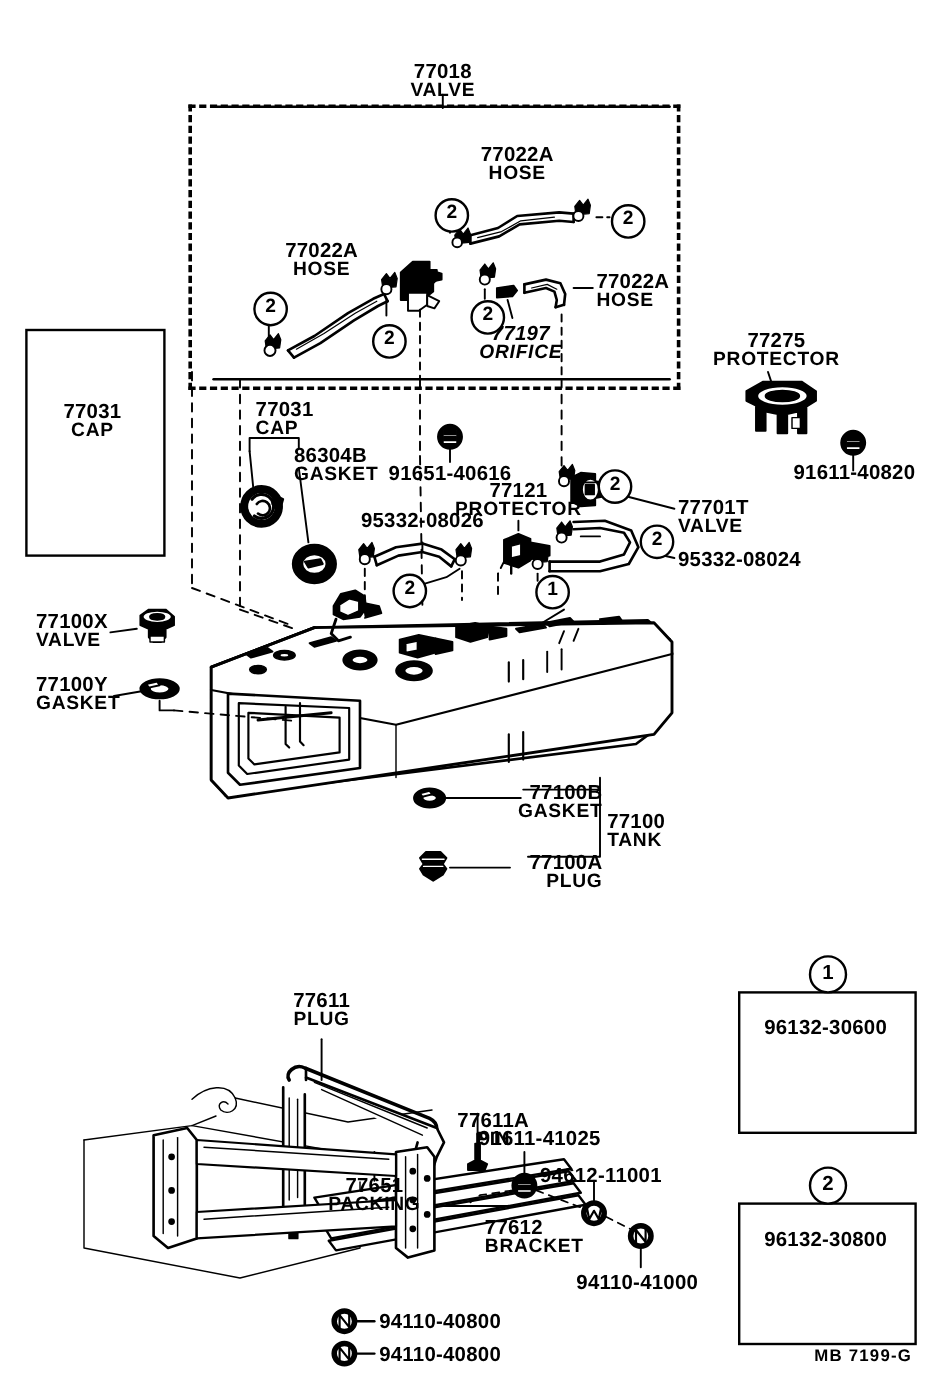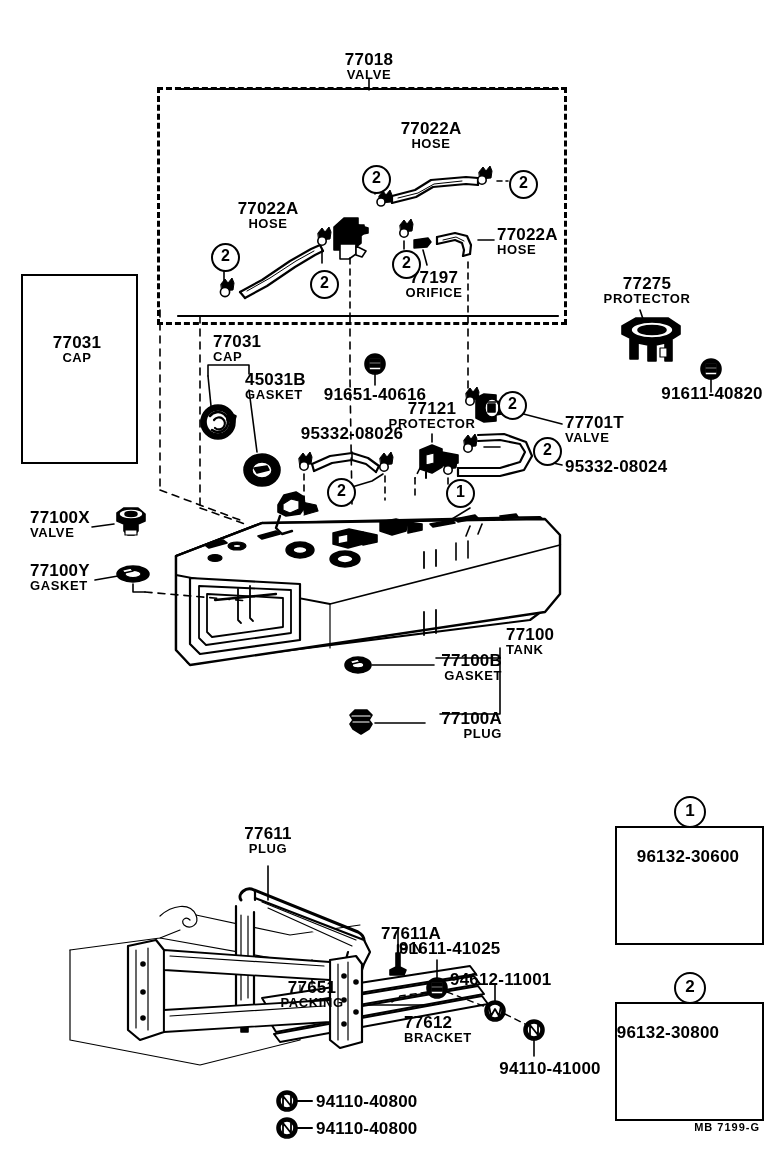--- a/index.html
+++ b/index.html
@@ -2,26 +2,26 @@
 <html><head>
 <meta charset="utf-8">
 <style>
   html,body{margin:0;padding:0;background:#ffffff;}
   body{width:776px;height:1152px;position:relative;overflow:hidden;
        font-family:"Liberation Sans",sans-serif;color:#000;}
   #sheet{position:absolute;left:0;top:0;width:776px;height:1152px;}
   svg{position:absolute;left:0;top:0;}
   .lbl{position:absolute;white-space:nowrap;line-height:1;}
   .pn{font-size:17px;font-weight:bold;letter-spacing:0.2px;}
-  .pd{font-size:13px;font-weight:bold;letter-spacing:0.6px;}
+  .pd{font-size:16px;font-weight:bold;letter-spacing:0.6px;}
   .ctr{text-align:center;transform:translateX(-50%);}
   .lft{text-align:left;}
   .rgt{text-align:right;transform:translateX(-100%);}
   .keytitle{font-size:15px;font-weight:bold;text-align:center;line-height:1.25;}
-  .mb{font-size:11px;font-weight:bold;letter-spacing:1px;}
+  .mb{font-size:14px;font-weight:bold;letter-spacing:1px;}
   .cnum{position:absolute;border:2px solid #000;border-radius:50%;
         background:#fff;text-align:center;font-weight:bold;}
   .cnum.big{width:28px;height:28px;line-height:25px;font-size:17px;}
   .cnum.med{width:25px;height:25px;line-height:22px;font-size:16px;}
   .boxfr{position:absolute;border:2px solid #000;background:#fff;}
   .dbox{position:absolute;border:3px dashed #000;}
 </style>
 </head>
 <body>
 
@@ -454,21 +454,21 @@
   <div>Key</div>
 </div>
 <div class="boxfr" style="left:21px;top:274px;width:113px;height:186px;"></div>
 
 <div class="boxfr" style="left:615px;top:826px;width:145px;height:115px;"></div>
 <div class="cnum big" style="left:674px;top:796px;">1</div>
 <div class="lbl pn ctr" style="left:688px;top:848px;">96132-30600</div>
 
 <div class="boxfr" style="left:615px;top:1002px;width:145px;height:115px;"></div>
 <div class="cnum big" style="left:674px;top:972px;">2</div>
-<div class="lbl pn ctr" style="left:668px;top:1024px;">96132-30800</div>
+<div class="lbl pn ctr" style="left:688px;top:1024px;">96132-30800</div>
 
 <div class="lbl mb rgt" style="left:760px;top:1122px;">MB 7199-G</div>
 
 <div class="lbl ctr" style="left:369px;top:51px;">
   <div class="pn">77018</div>
   <div class="pd">VALVE</div>
 </div>
 
 <div class="lbl ctr" style="left:431px;top:120px;">
   <div class="pn">77022A</div>
@@ -478,21 +478,21 @@
 <div class="lbl ctr" style="left:268px;top:200px;">
   <div class="pn">77022A</div>
   <div class="pd">HOSE</div>
 </div>
 
 <div class="lbl lft" style="left:497px;top:226px;">
   <div class="pn">77022A</div>
   <div class="pd">HOSE</div>
 </div>
 
-<div class="lbl ctr" style="left:434px;top:269px;">
+<div class="lbl ctr" style="left:434px;top:269px;font-style:italic;">
   <div class="pn">77197</div>
   <div class="pd">ORIFICE</div>
 </div>
 
 <div class="lbl ctr" style="left:647px;top:275px;">
   <div class="pn">77275</div>
   <div class="pd">PROTECTOR</div>
 </div>
 
 <div class="lbl pn ctr" style="left:712px;top:385px;">91611-40820</div>
@@ -501,21 +501,21 @@
   <div class="pn">77031</div>
   <div class="pd">CAP</div>
 </div>
 
 <div class="lbl lft" style="left:213px;top:333px;">
   <div class="pn">77031</div>
   <div class="pd">CAP</div>
 </div>
 
 <div class="lbl lft" style="left:245px;top:371px;">
-  <div class="pn">45031B</div>
+  <div class="pn">86304B</div>
   <div class="pd">GASKET</div>
 </div>
 
 <div class="lbl pn ctr" style="left:375px;top:386px;">91651-40616</div>
 
 <div class="lbl pn ctr" style="left:352px;top:425px;">95332-08026</div>
 
 <div class="lbl ctr" style="left:432px;top:400px;">
   <div class="pn">77121</div>
   <div class="pd">PROTECTOR</div>
@@ -536,21 +536,21 @@
 <div class="lbl lft" style="left:30px;top:562px;">
   <div class="pn">77100Y</div>
   <div class="pd">GASKET</div>
 </div>
 
 <div class="lbl rgt" style="left:502px;top:652px;">
   <div class="pn">77100B</div>
   <div class="pd">GASKET</div>
 </div>
 
-<div class="lbl lft" style="left:506px;top:626px;">
+<div class="lbl lft" style="left:506px;top:676px;">
   <div class="pn">77100</div>
   <div class="pd">TANK</div>
 </div>
 
 <div class="lbl rgt" style="left:502px;top:710px;text-align:right;">
   <div class="pn">77100A</div>
   <div class="pd">PLUG</div>
 </div>
 
 <div class="lbl ctr" style="left:268px;top:825px;">
@@ -570,21 +570,21 @@
 
 <div class="lbl pn lft" style="left:399px;top:940px;">91611-41025</div>
 
 <div class="lbl pn lft" style="left:450px;top:971px;">94612-11001</div>
 
 <div class="lbl lft" style="left:404px;top:1014px;">
   <div class="pn">77612</div>
   <div class="pd">BRACKET</div>
 </div>
 
-<div class="lbl pn ctr" style="left:550px;top:1060px;">94110-41000</div>
+<div class="lbl pn ctr" style="left:531px;top:1060px;">94110-41000</div>
 
 <div class="lbl pn lft" style="left:316px;top:1093px;">94110-40800</div>
 
 <div class="lbl pn lft" style="left:316px;top:1120px;">94110-40800</div>
 
 <div class="cnum med" style="left:362px;top:165px;">2</div>
 <div class="cnum med" style="left:509px;top:170px;">2</div>
 <div class="cnum med" style="left:211px;top:243px;">2</div>
 <div class="cnum med" style="left:310px;top:270px;">2</div>
 <div class="cnum med" style="left:392px;top:250px;">2</div>

